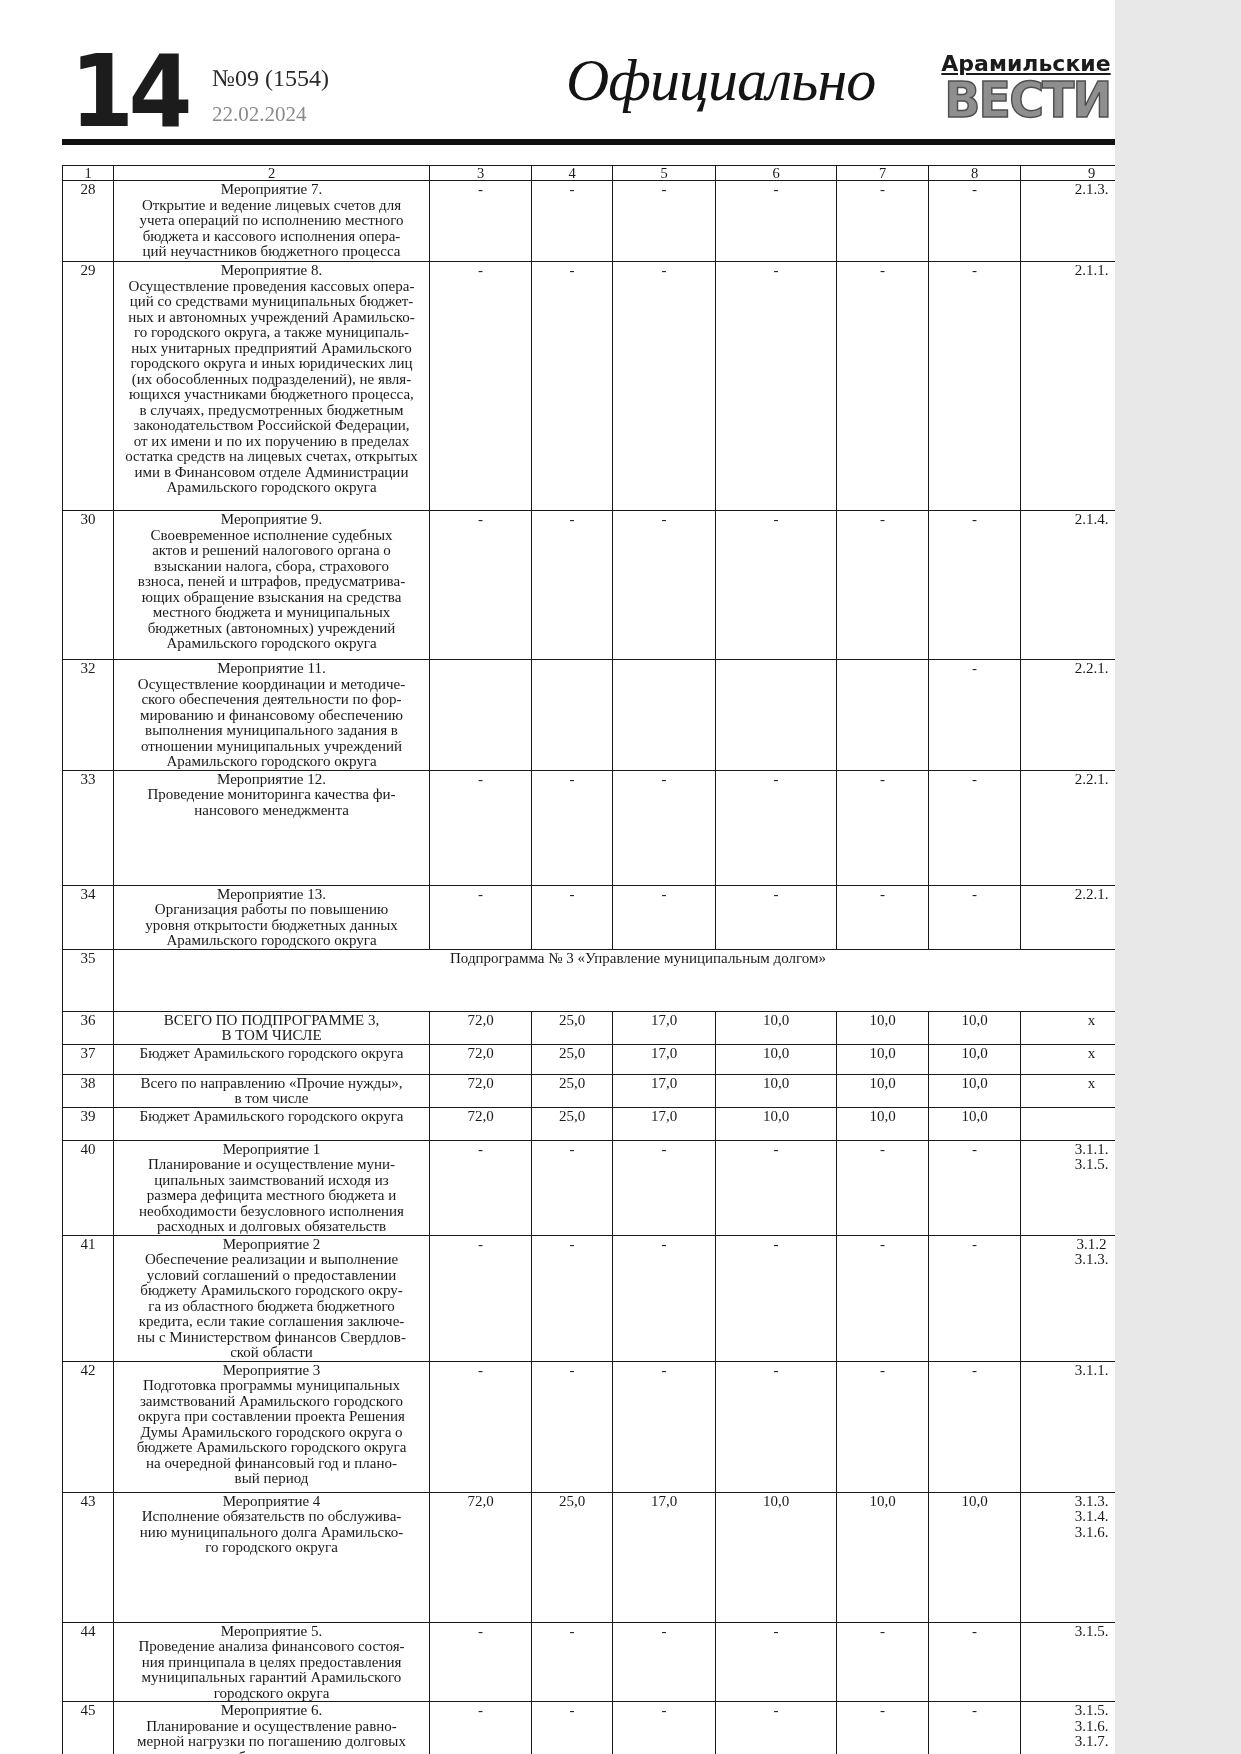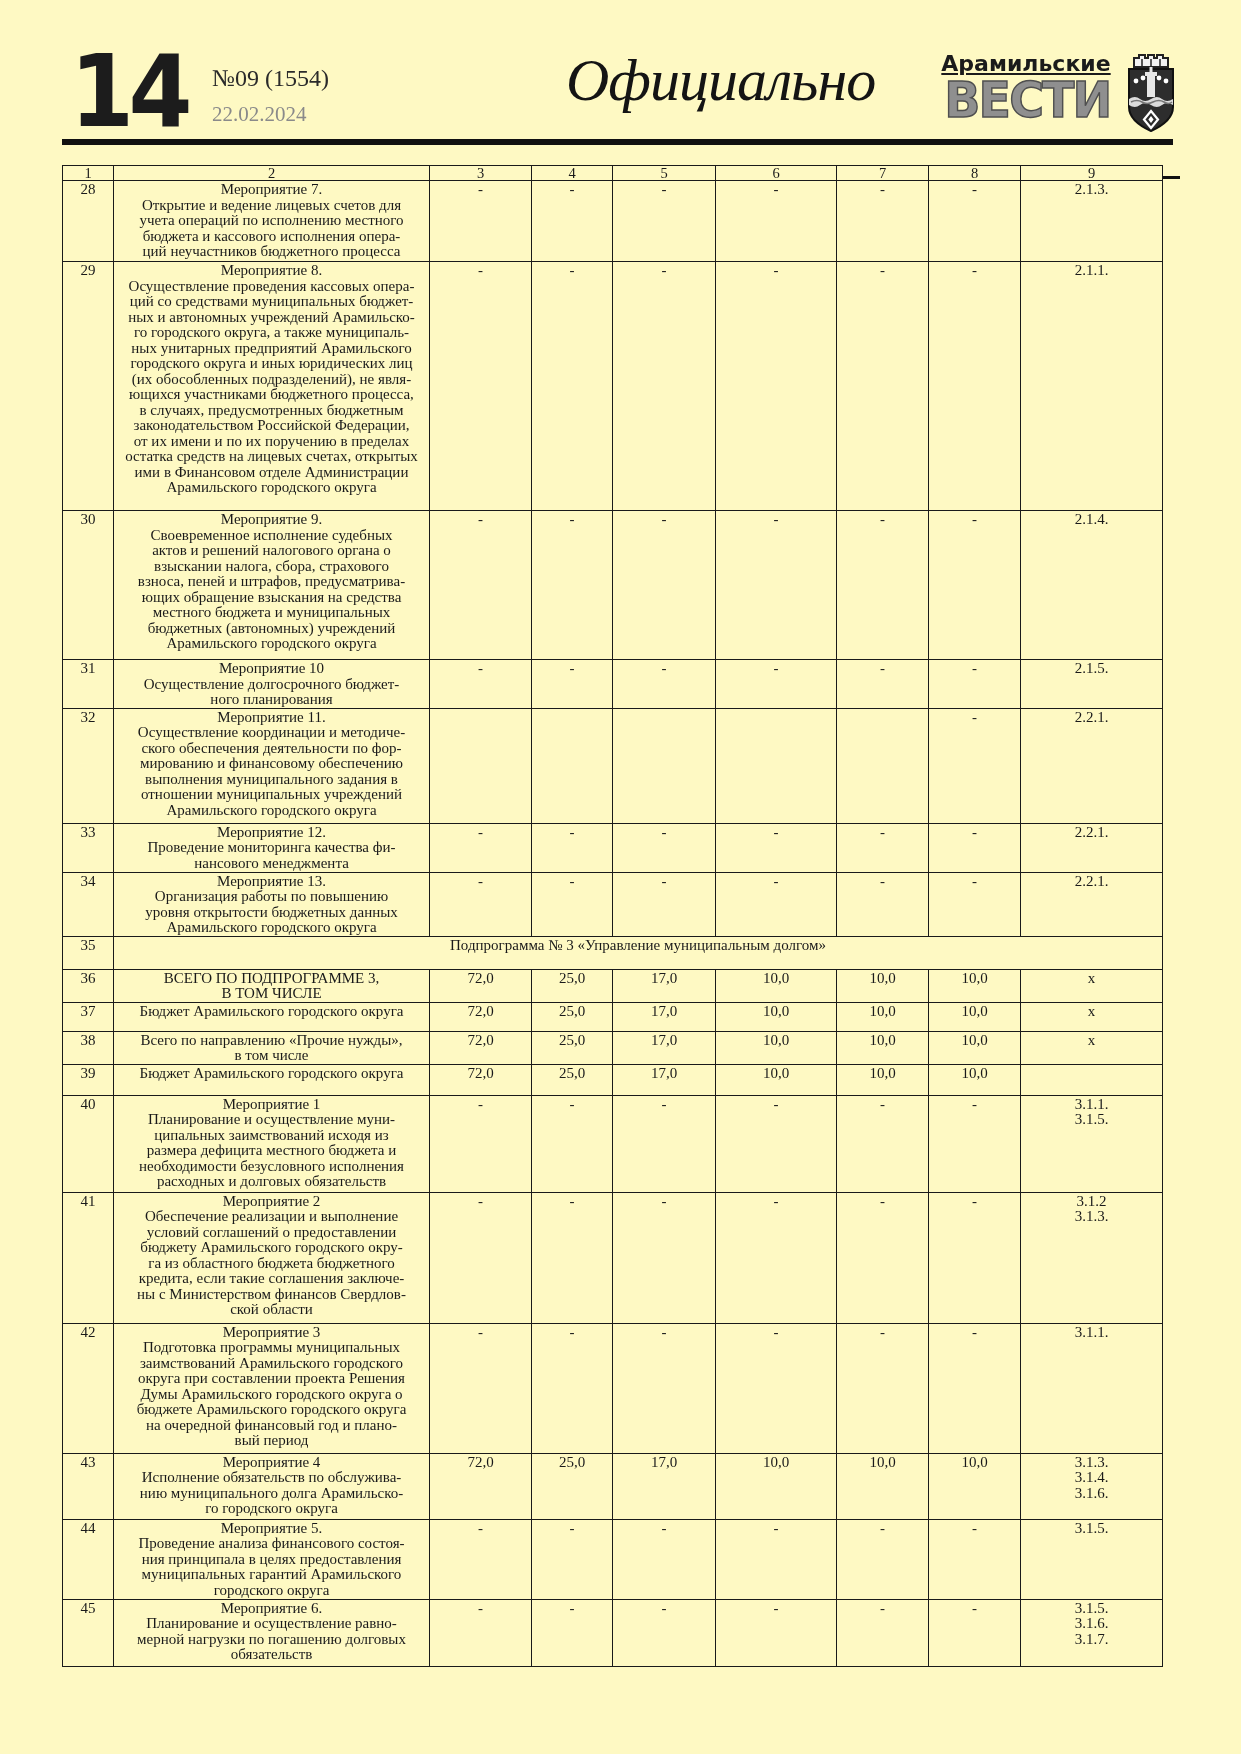--- a/index.html
+++ b/index.html
@@ -1,16 +1,16 @@
 <!DOCTYPE html>
 <html><head>
 <meta charset="utf-8">
 <style>
   html,body{margin:0;padding:0;background:#e8e8e8;}
-  #page{position:relative;width:1241px;height:1754px;background:#fef9c3;overflow:hidden;
+  #page{position:relative;width:1115px;height:1754px;background:#ffffff;overflow:hidden;
         font-family:"Liberation Serif", serif;color:#1a1a1a;}
 
   
   #page-number{position:absolute;left:70px;top:46px;font-family:"DejaVu Sans",sans-serif;
                font-weight:bold;font-size:100px;line-height:92px;letter-spacing:-6px;color:#1c1c1c;
                transform:scaleX(.92);transform-origin:left top;}
   #issue{position:absolute;left:212px;top:62px;font-size:24px;line-height:32px;color:#2a2a2a;}
   #issue-date{position:absolute;left:212px;top:98px;font-size:21px;line-height:32px;color:#8a8a8a;}
   #section-title{position:absolute;left:566px;top:48px;font-style:italic;font-size:60px;
                  line-height:64px;letter-spacing:-1px;color:#141414;}
@@ -177,33 +177,20 @@
 Арамильского городского округа</td>
           <td>-</td>
           <td>-</td>
           <td>-</td>
           <td class="bold-left">-</td>
           <td>-</td>
           <td>-</td>
           <td>2.1.4.</td>
         </tr>
         <tr>
-          <td>31</td>
-          <td>Мероприятие 10
-Осуществление долгосрочного бюджет-
-ного планирования</td>
-          <td>-</td>
-          <td>-</td>
-          <td>-</td>
-          <td class="bold-left">-</td>
-          <td>-</td>
-          <td>-</td>
-          <td>2.1.5.</td>
-        </tr>
-        <tr>
           <td>32</td>
           <td>Мероприятие 11.
 Осуществление координации и методиче-
 ского обеспечения деятельности по фор-
 мированию и финансовому обеспечению
 выполнения муниципального задания в
 отношении муниципальных учреждений
 Арамильского городского округа</td>
           <td></td>
           <td></td>

